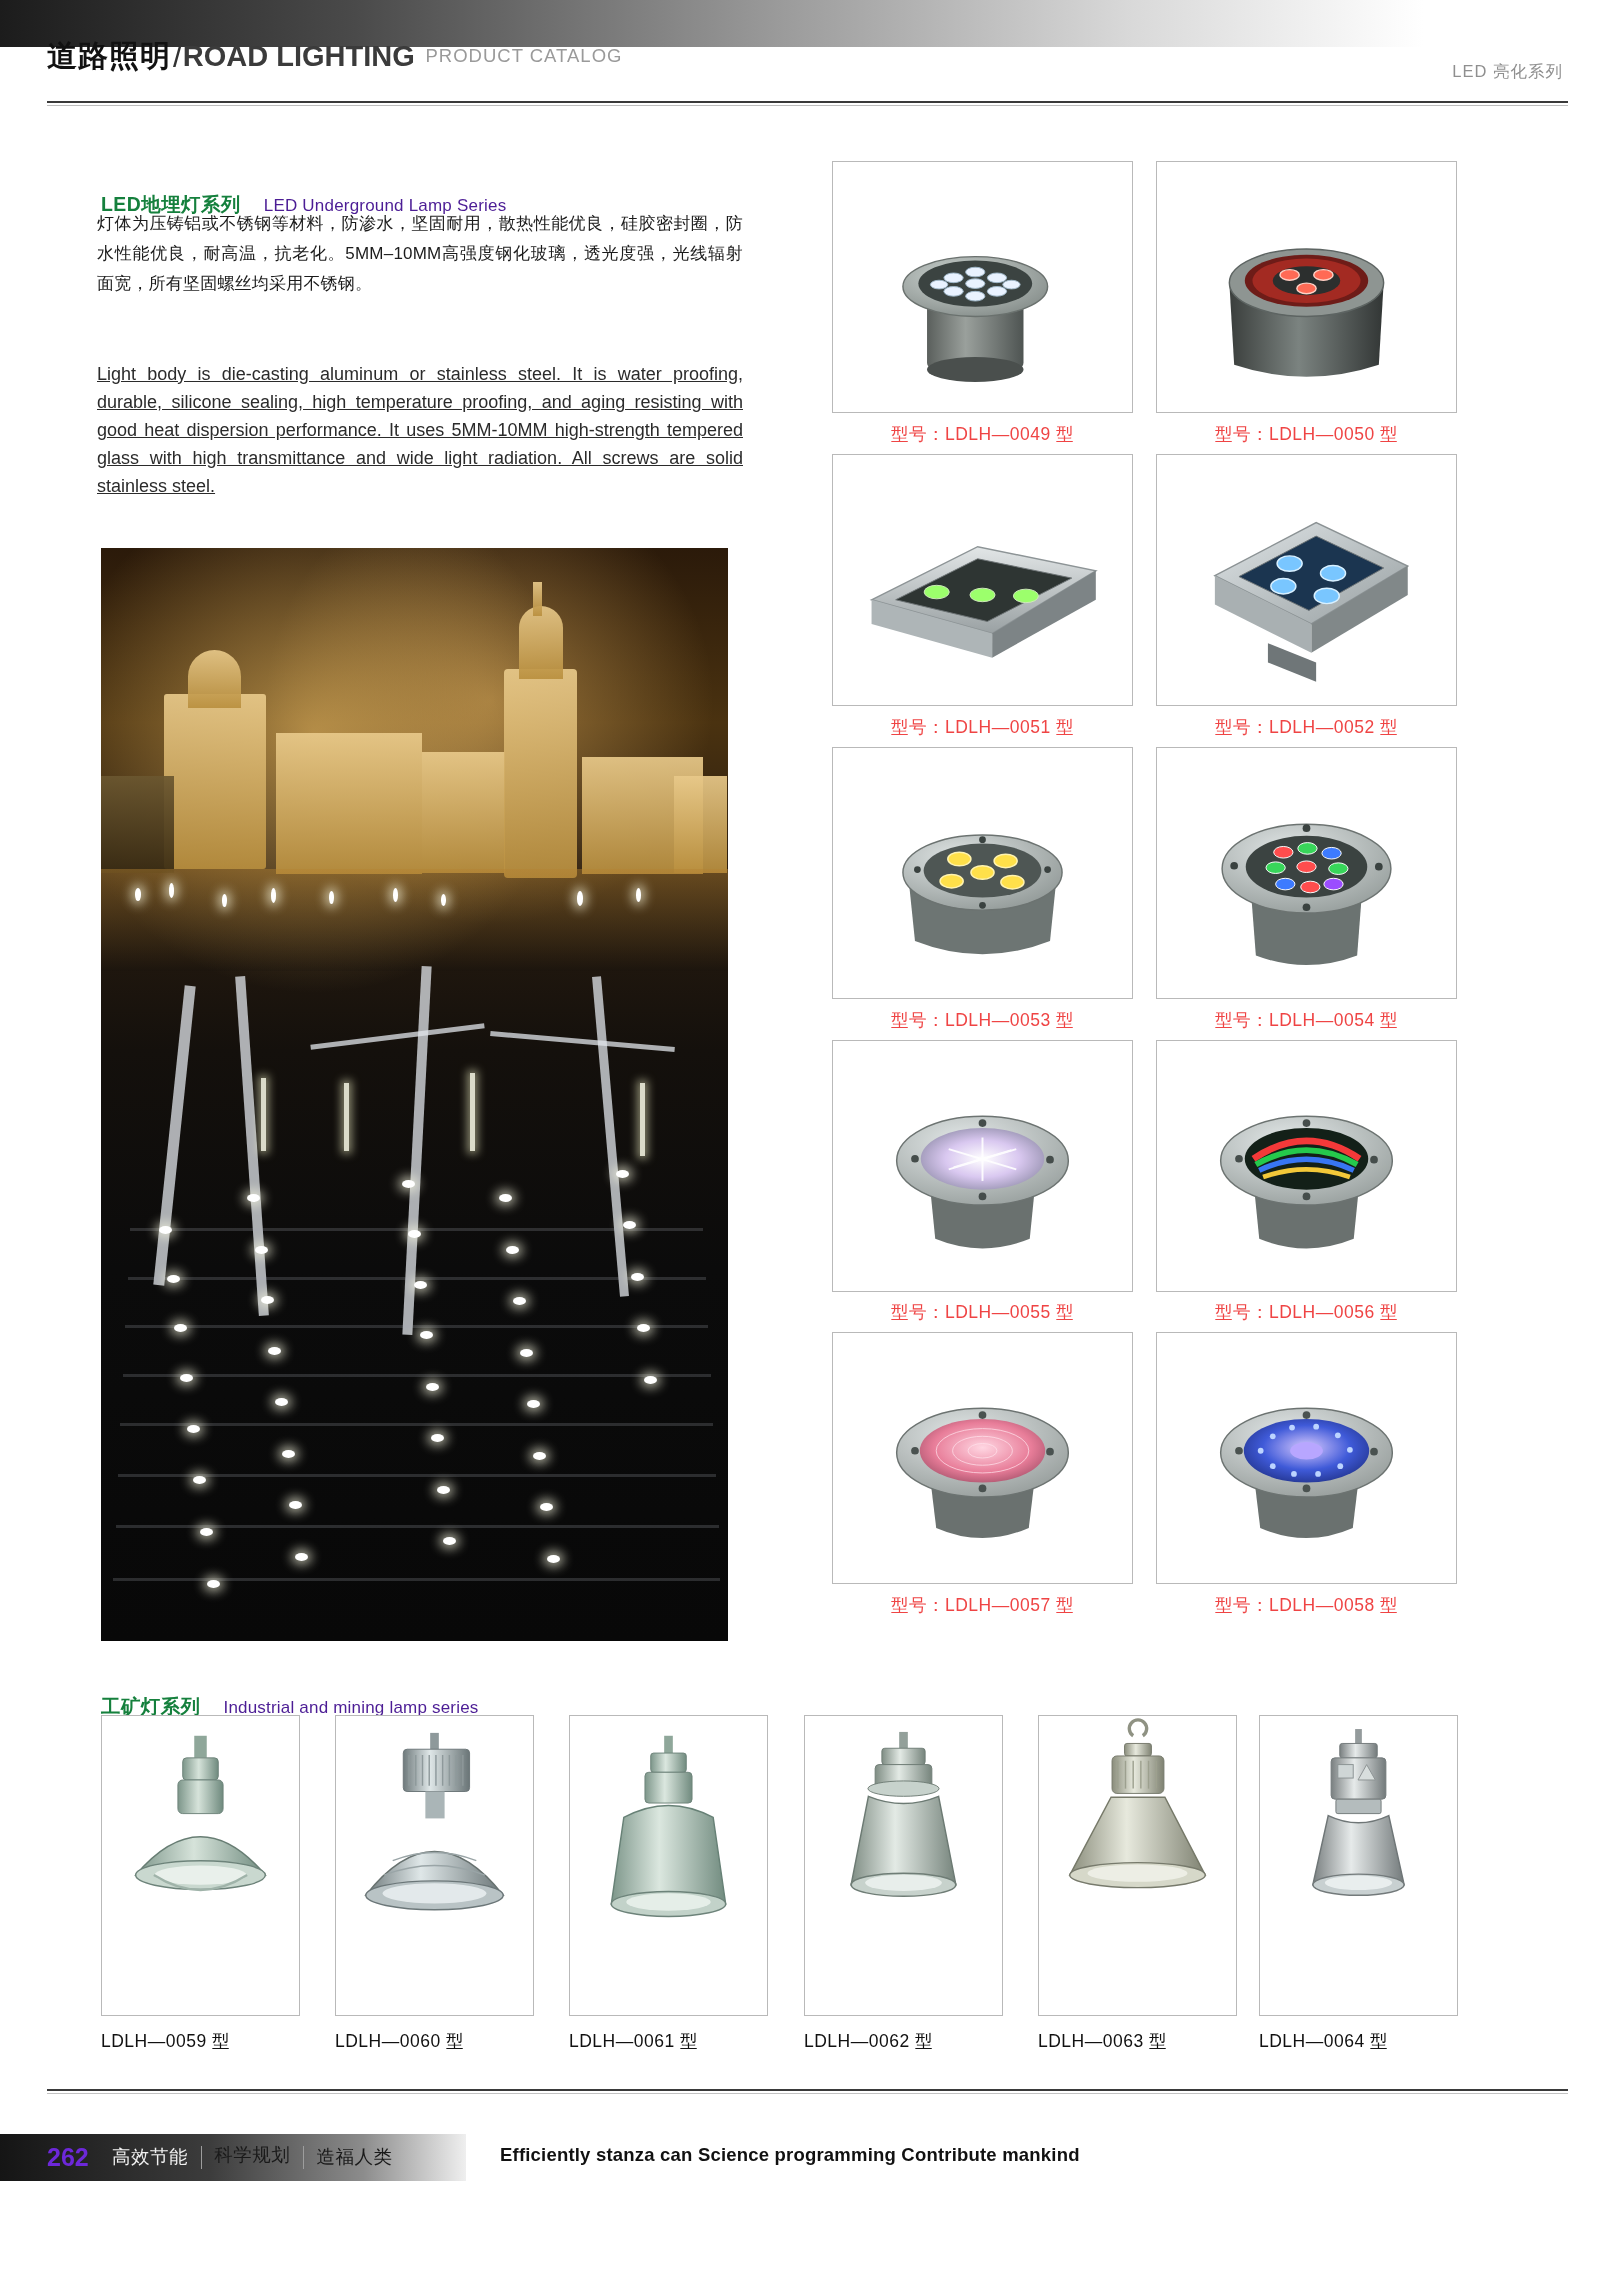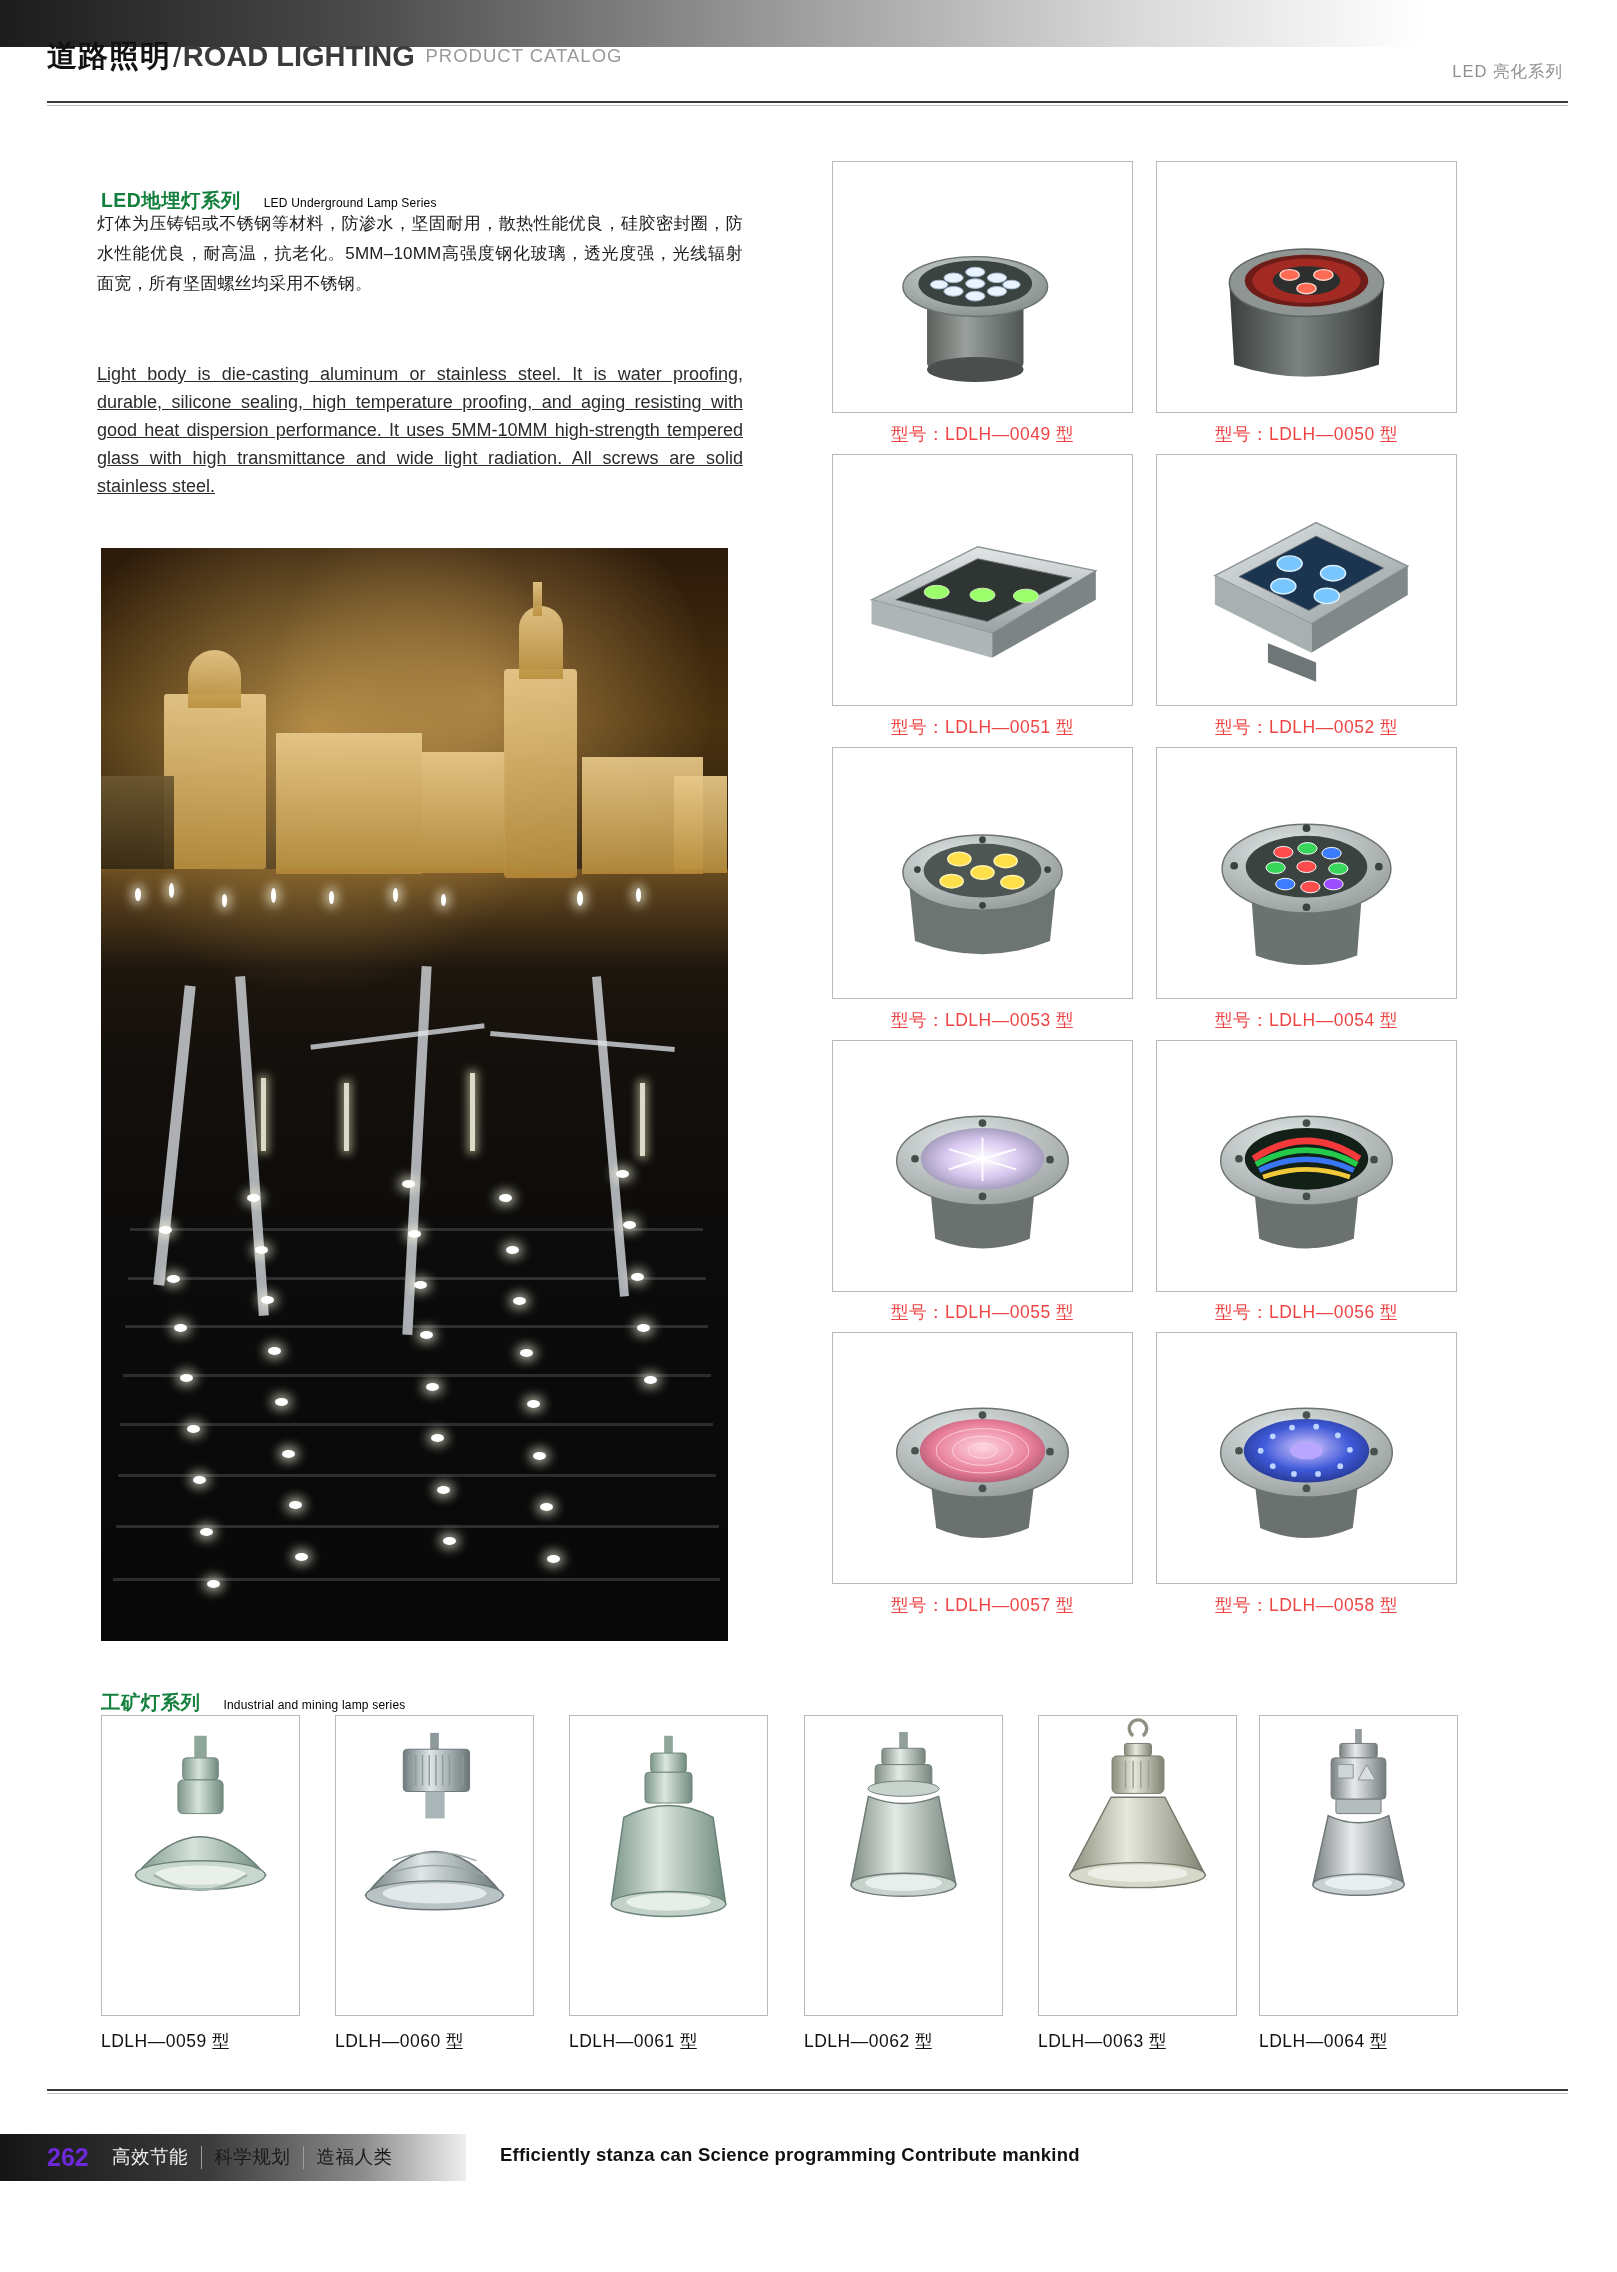--- a/index.html
+++ b/index.html
@@ -103,22 +103,22 @@
     display: flex;
     align-items: baseline;
   }
   .sec-title .cn {
     font-size: 19.4px;
     font-weight: bold;
     color: #15803d;
     letter-spacing: 0.5px;
   }
   .sec-title .en {
-    font-size: 12px;
-    color: #000000;
+    font-size: 17px;
+    color: #4c1d95;
     margin-left: 23px;
     letter-spacing: 0.2px;
     margin-top: 36px;
   }
 
   
   .cn-para {
     position: absolute;
     left: 97px;
     top: 209px;
@@ -258,21 +258,21 @@
     line-height: 1;
     margin-right: 10.7px;
   }
   .f-cn {
     font-size: 18.5px;
     color: #f0f0f0;
     letter-spacing: 0.5px;
     padding: 0 12.6px;
     line-height: 1;
   }
-  .f-cn.c2 { color: #1a1a1a; }
+  .f-cn.c2 { color: #1a1a1a; font-family: Liberation Mono, monospace; }
   .f-cn.c3 { color: #1a1a1a; }
   .f-sep {
     width: 1px; height: 22.4px; background: #9d9d9d;
   }
   .f-en {
     position: absolute;
     left: 500px;
     top: 2144px;
     font-size: 18.5px;
     font-weight: bold;

